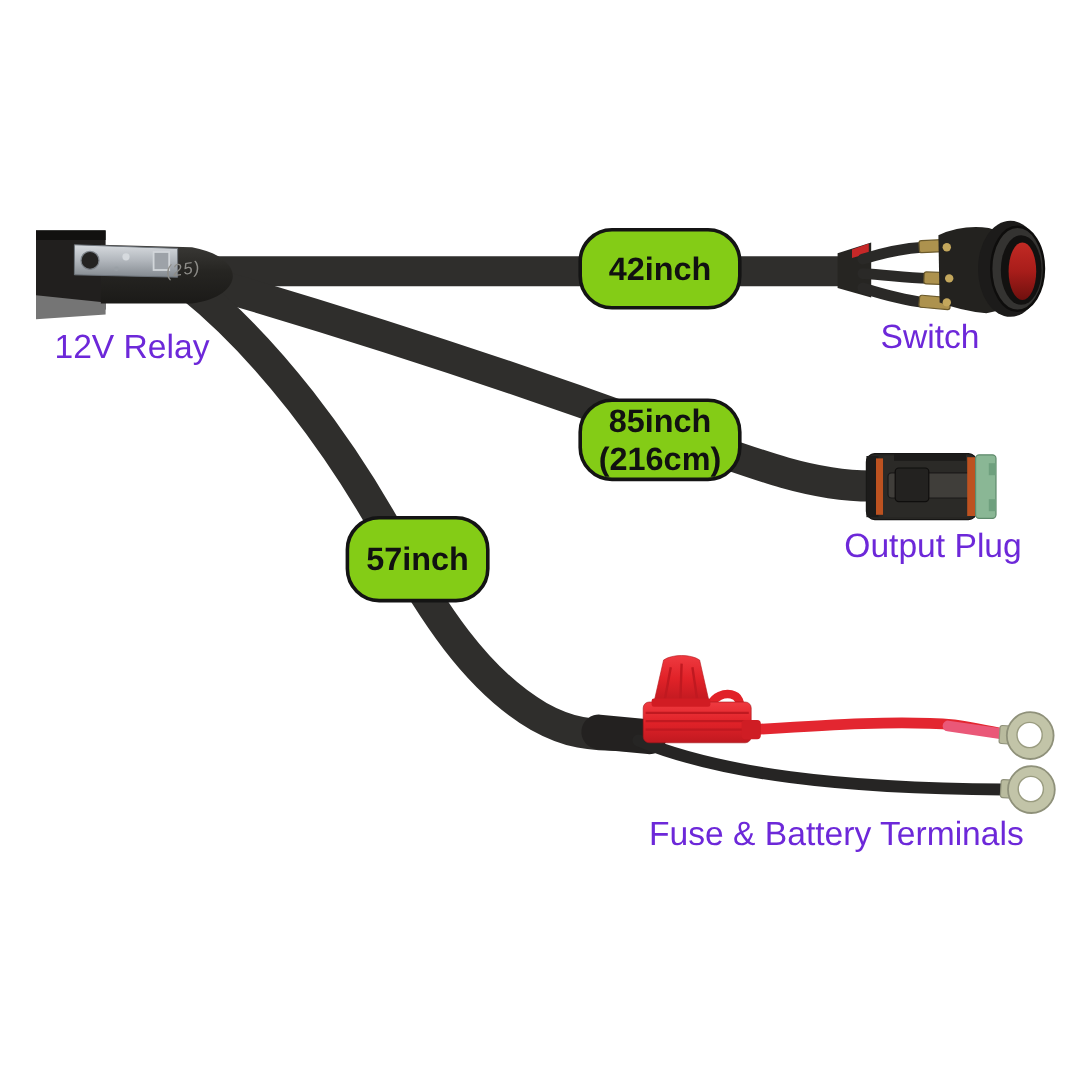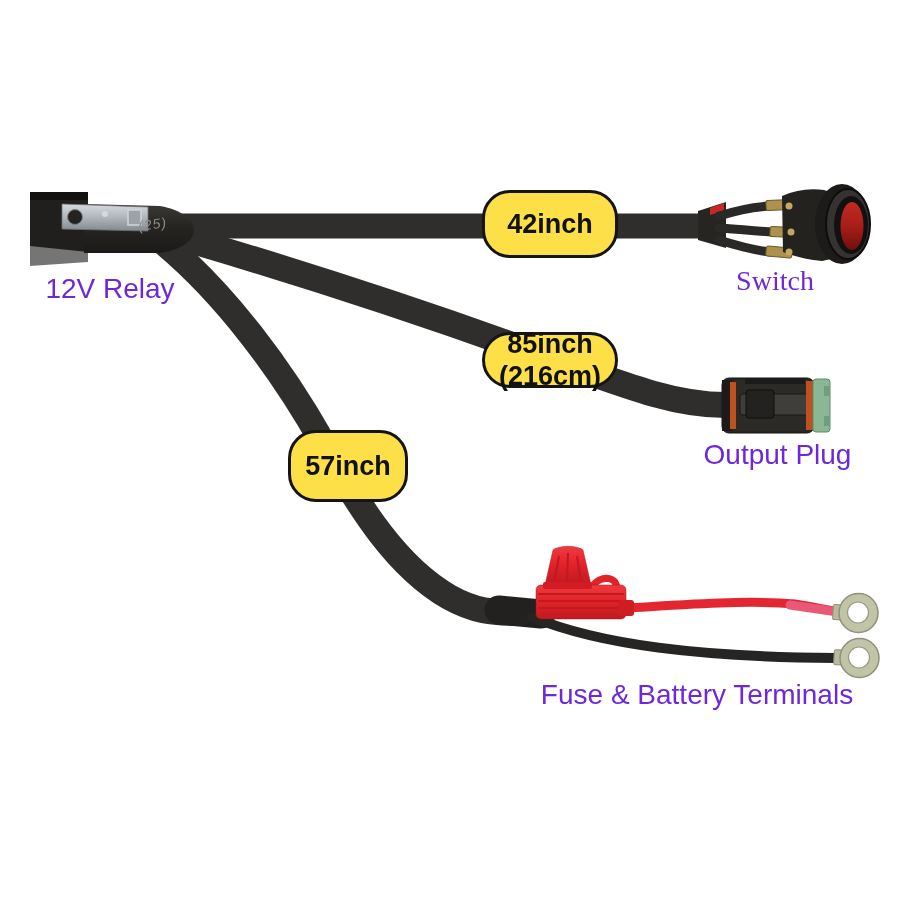--- a/index.html
+++ b/index.html
@@ -6,21 +6,21 @@
   .stage{
     position:relative;width:900px;height:900px;background:#ffffff;overflow:hidden;
     font-family:"Liberation Sans",sans-serif;
   }
   .stage svg{position:absolute;left:0;top:0;}
   .comp-label{
     position:absolute;color:#6d28d9;font-size:28px;line-height:30px;
     text-align:center;white-space:nowrap;
   }
   .badge{
-    position:absolute;box-sizing:border-box;background:#fde047;
+    position:absolute;box-sizing:border-box;background:#84cc16;
     border:3.5px solid #141414;border-radius:28px;
     display:flex;flex-direction:column;align-items:center;justify-content:center;
     font-weight:bold;font-size:27px;line-height:32px;color:#111;z-index:5;
   }
 </style>
 </head>
 <body>
 
 <div class="stage">
 
@@ -136,26 +136,26 @@
       <rect x="806" y="381" width="7" height="49" fill="#bd5220"></rect>
       <rect x="813" y="379" width="17" height="53" rx="3" fill="#8ab795" stroke="#5f8a6c"></rect>
       <rect x="824" y="386" width="6" height="10" fill="#6fa07e"></rect>
       <rect x="824" y="416" width="6" height="10" fill="#6fa07e"></rect>
     </g>
   </svg>
 
   <div class="badge" style="left:482px;top:190px;width:136px;height:68px;">
     <div>42inch</div>
   </div>
-  <div class="badge" style="left:482px;top:332px;width:136px;height:56px;">
+  <div class="badge" style="left:482px;top:332px;width:136px;height:69px;">
     <div>85inch</div>
     <div>(216cm)</div>
   </div>
   <div class="badge" style="left:288px;top:430px;width:120px;height:72px;">
     <div>57inch</div>
   </div>
 
   <div class="comp-label" style="left:40px;top:274px;width:140px;">12V Relay</div>
-  <div class="comp-label" style="left:720px;top:266px;width:110px;font-family:Liberation Serif, serif;">Switch</div>
+  <div class="comp-label" style="left:720px;top:266px;width:110px;">Switch</div>
   <div class="comp-label" style="left:532px;top:680px;width:330px;">Fuse &amp; Battery Terminals</div>
   <div class="comp-label" style="left:695px;top:440px;width:165px;">Output Plug</div>
 
 </div>
 
 </body></html>

